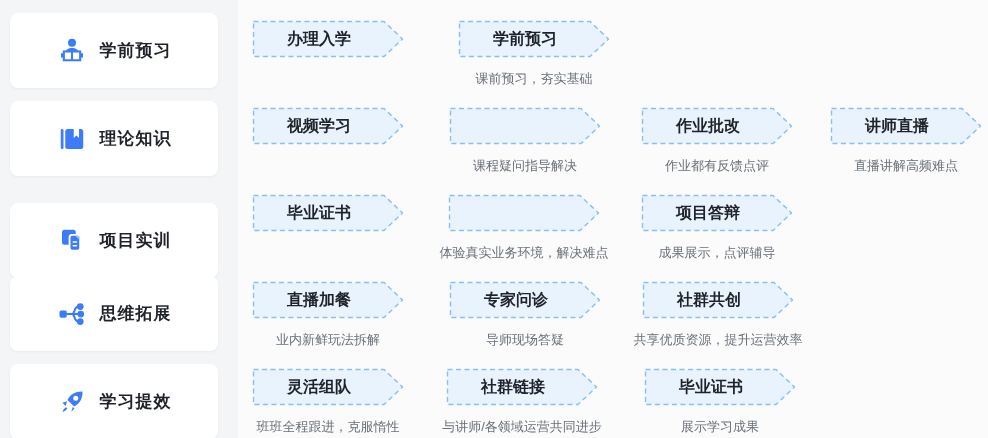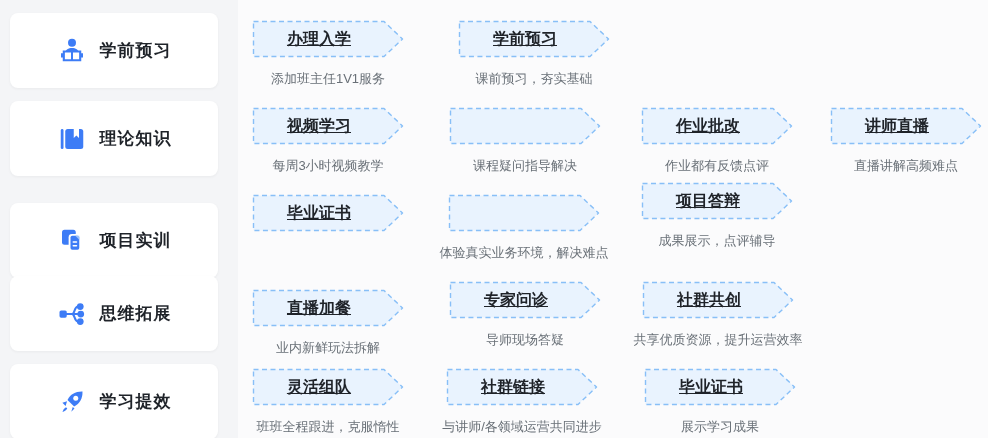--- a/index.html
+++ b/index.html
@@ -19,21 +19,21 @@
   .icon{width:30px;height:30px;color:var(--accent-blue,#3d7cf6);flex:0 0 auto}
   .step{position:absolute;width:152px;height:76px}
   .shape{position:absolute;left:0;top:0;display:block}
   .shape path{
     fill:var(--box-fill,#e9f3fe);
     stroke:var(--box-border,#88bff7);
     stroke-width:1.4;stroke-dasharray:5 3.5;stroke-linejoin:round;
   }
   .step-label{
     position:absolute;left:0;top:0;width:134px;height:38px;line-height:38px;
-    text-align:center;font-size:16px;font-weight:bold;color:var(--title-color,#1f2329);text-decoration:underline;
+    text-align:center;font-size:16px;font-weight:bold;color:var(--title-color,#1f2329);
   }
   .step-desc{
     position:absolute;top:50px;left:50%;transform:translateX(-50%);
     white-space:nowrap;font-size:13px;color:var(--desc-color,#697077);
   }
 </style>
 </head>
 <body>
 
 <div class="rail"></div>
@@ -90,36 +90,34 @@
     <path d="M7.2 16.2 C5.6 17 4.8 18.6 4.4 20 C5.8 19.6 7.4 18.8 8.2 17.2 Z" fill="currentColor"></path>
   </svg>
   <span class="side-label">学习提效</span>
 </div>
 
 <div class="step" style="left:252px;top:20px">
   <svg class="shape" width="152" height="38" viewBox="0 0 152 38">
       <path d="M1.5 1.5 H132 L150.5 19 L132 36.5 H1.5 Z"></path>
     </svg>
   <div class="step-label">办理入学</div>
-  <div class="step-desc">添加班主任1V1服务</div>
 </div>
 <div class="step" style="left:458px;top:20px">
   <svg class="shape" width="152" height="38" viewBox="0 0 152 38">
       <path d="M1.5 1.5 H132 L150.5 19 L132 36.5 H1.5 Z"></path>
     </svg>
   <div class="step-label">学前预习</div>
   <div class="step-desc">课前预习，夯实基础</div>
 </div>
 
 <div class="step" style="left:252px;top:107px">
   <svg class="shape" width="152" height="38" viewBox="0 0 152 38">
       <path d="M1.5 1.5 H132 L150.5 19 L132 36.5 H1.5 Z"></path>
     </svg>
   <div class="step-label">视频学习</div>
-  <div class="step-desc">每周3小时视频教学</div>
 </div>
 <div class="step" style="left:449px;top:107px">
   <svg class="shape" width="152" height="38" viewBox="0 0 152 38">
       <path d="M1.5 1.5 H132 L150.5 19 L132 36.5 H1.5 Z"></path>
     </svg>
   <div class="step-desc">课程疑问指导解决</div>
 </div>
 <div class="step" style="left:641px;top:107px">
   <svg class="shape" width="152" height="38" viewBox="0 0 152 38">
       <path d="M1.5 1.5 H132 L150.5 19 L132 36.5 H1.5 Z"></path>
@@ -140,29 +138,29 @@
       <path d="M1.5 1.5 H132 L150.5 19 L132 36.5 H1.5 Z"></path>
     </svg>
   <div class="step-label">毕业证书</div>
 </div>
 <div class="step" style="left:448px;top:194px">
   <svg class="shape" width="152" height="38" viewBox="0 0 152 38">
       <path d="M1.5 1.5 H132 L150.5 19 L132 36.5 H1.5 Z"></path>
     </svg>
   <div class="step-desc">体验真实业务环境，解决难点</div>
 </div>
-<div class="step" style="left:641px;top:182px">
+<div class="step" style="left:641px;top:194px">
   <svg class="shape" width="152" height="38" viewBox="0 0 152 38">
       <path d="M1.5 1.5 H132 L150.5 19 L132 36.5 H1.5 Z"></path>
     </svg>
   <div class="step-label">项目答辩</div>
   <div class="step-desc">成果展示，点评辅导</div>
 </div>
 
-<div class="step" style="left:252px;top:289px">
+<div class="step" style="left:252px;top:281px">
   <svg class="shape" width="152" height="38" viewBox="0 0 152 38">
       <path d="M1.5 1.5 H132 L150.5 19 L132 36.5 H1.5 Z"></path>
     </svg>
   <div class="step-label">直播加餐</div>
   <div class="step-desc">业内新鲜玩法拆解</div>
 </div>
 <div class="step" style="left:449px;top:281px">
   <svg class="shape" width="152" height="38" viewBox="0 0 152 38">
       <path d="M1.5 1.5 H132 L150.5 19 L132 36.5 H1.5 Z"></path>
     </svg>

